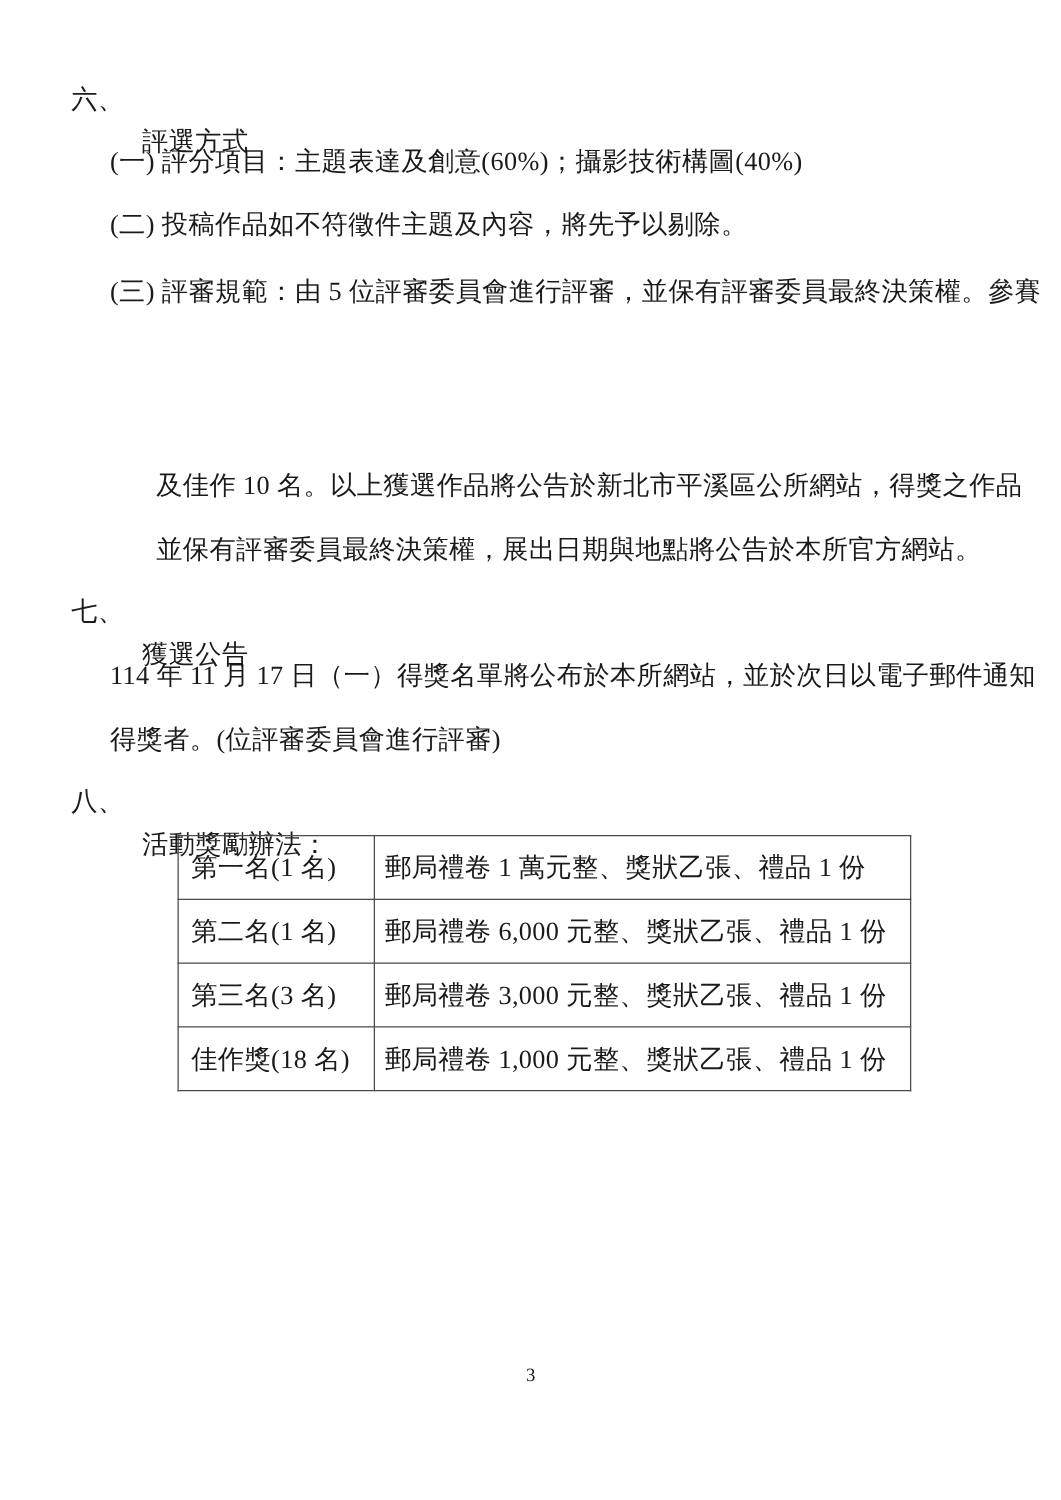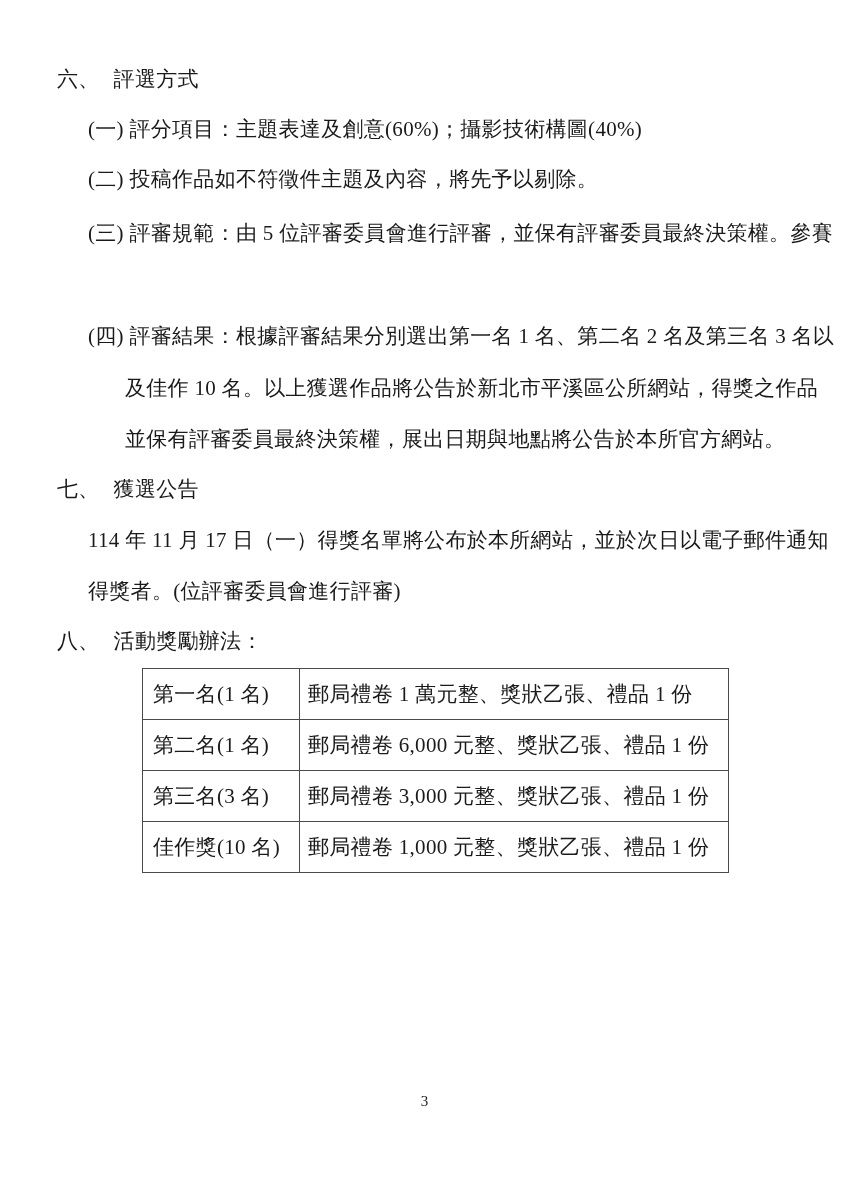--- a/index.html
+++ b/index.html
@@ -20,21 +20,21 @@
     position: absolute;
     font-size: 21px;
     line-height: 26px;
     white-space: nowrap;
     letter-spacing: 0.3px;
   }
   .indent-0 { left: 57px; }
   .indent-1 { left: 88px; }
   .indent-2 { left: 125px; }
   .heading { display: flex; }
-  .sec-title { margin-left: 14px; }
+  .sec-title { margin-left: 14px; margin-top: 34px; }
   .prize-table {
     position: absolute;
     left: 142px;
     top: 668px;
     border-collapse: collapse;
     table-layout: fixed;
     width: 566px;
     font-size: 21px;
     letter-spacing: 0.3px;
   }
@@ -65,21 +65,20 @@
     <span class="sec-num">六、</span>
     <span class="sec-title">評選方式</span>
   </div>
 
   <div class="line indent-1" style="top:116px">(一) 評分項目：主題表達及創意(60%)；攝影技術構圖(40%)</div>
 
   <div class="line indent-1" style="top:166px">(二) 投稿作品如不符徵件主題及內容，將先予以剔除。</div>
 
   <div class="line indent-1" style="top:220px">(三) 評審規範：由 5 位評審委員會進行評審，並保有評審委員最終決策權。參賽</div>
 
-  <div class="line indent-1" style="top:323px">(四) 評審結果：根據評審結果分別選出第一名 1 名、第二名 2 名及第三名 3 名以</div>
   <div class="line indent-2" style="top:375px">及佳作 10 名。以上獲選作品將公告於新北市平溪區公所網站，得獎之作品</div>
   <div class="line indent-2" style="top:426px">並保有評審委員最終決策權，展出日期與地點將公告於本所官方網站。</div>
 
   <div class="line indent-0 heading" style="top:476px">
     <span class="sec-num">七、</span>
     <span class="sec-title">獲選公告</span>
   </div>
 
   <div class="line indent-1" style="top:527px">114 年 11 月 17 日（一）得獎名單將公布於本所網站，並於次日以電子郵件通知</div>
   <div class="line indent-1" style="top:578px">得獎者。(位評審委員會進行評審)</div>
@@ -97,21 +96,21 @@
       </tr>
       <tr>
         <td class="rank-cell">第二名(1 名)</td>
         <td class="prize-cell">郵局禮卷 6,000 元整、獎狀乙張、禮品 1 份</td>
       </tr>
       <tr>
         <td class="rank-cell">第三名(3 名)</td>
         <td class="prize-cell">郵局禮卷 3,000 元整、獎狀乙張、禮品 1 份</td>
       </tr>
       <tr>
-        <td class="rank-cell">佳作獎(10 名)</td>
+        <td class="rank-cell">佳作獎(18 名)</td>
         <td class="prize-cell">郵局禮卷 1,000 元整、獎狀乙張、禮品 1 份</td>
       </tr>
     </tbody>
   </table>
 
   <div class="page-number">3</div>
 
 </div>
 
 </body></html>

